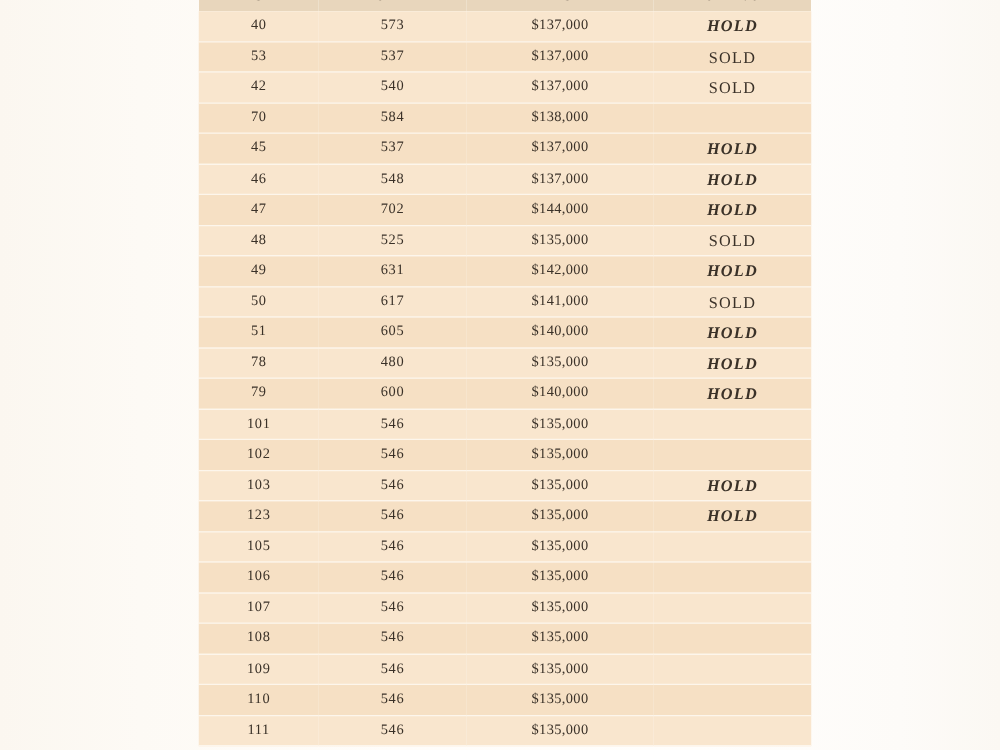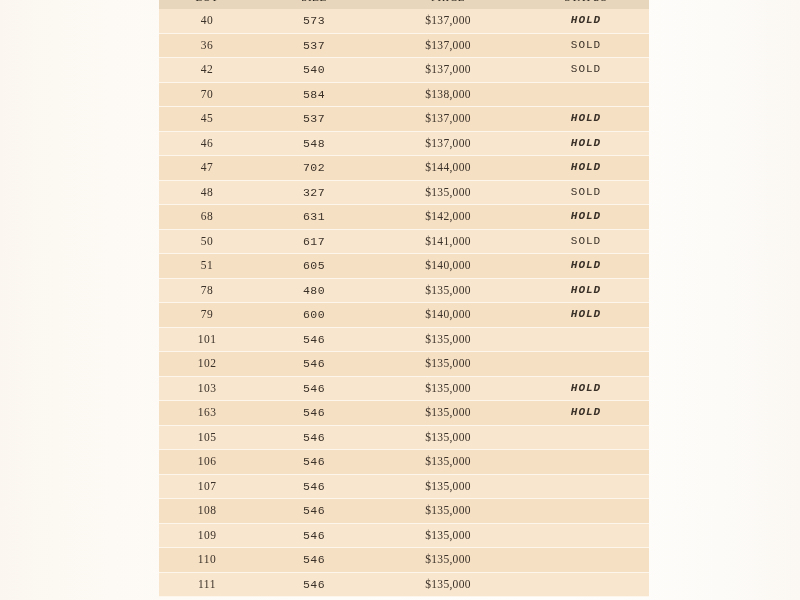--- a/index.html
+++ b/index.html
@@ -95,26 +95,25 @@
     line-height: 23.5px;
     text-align: center;
     white-space: nowrap;
     border-bottom: 1.5px solid #fdf6ec;
   }
 
   tbody tr.odd td  { background: #f9e6ce; }
   tbody tr.even td { background: #f6e0c4; }
 
   td.cell-lot    { letter-spacing: 0.5px; }
-  td.cell-size   { letter-spacing: 0.5px; font-family: Liberation Mono, monospace; }
+  td.cell-size   { letter-spacing: 0.5px; }
   td.cell-price  { letter-spacing: 0.3px; }
   td.cell-status {
     letter-spacing: 1px;
-    font-size: 11px;
-    font-family: Liberation Mono, monospace;
+    font-size: 13px;
   }
   td.cell-status.status-hold {
     font-style: italic;
     font-weight: bold;
   }
   td.cell-status.status-sold {
     font-style: normal;
     margin-top: 41px;
   }
 
@@ -153,21 +152,21 @@
         </tr>
       </thead>
       <tbody id="lot-table-body">
           <tr class="odd">
             <td class="cell-lot ">40</td>
             <td class="cell-size ">573</td>
             <td class="cell-price ">$137,000</td>
             <td class="cell-status status-hold">HOLD</td>
           </tr>
           <tr class="even">
-            <td class="cell-lot ">36</td>
+            <td class="cell-lot ">53</td>
             <td class="cell-size ">537</td>
             <td class="cell-price ">$137,000</td>
             <td class="cell-status status-sold">SOLD</td>
           </tr>
           <tr class="odd">
             <td class="cell-lot ">42</td>
             <td class="cell-size ">540</td>
             <td class="cell-price ">$137,000</td>
             <td class="cell-status status-sold">SOLD</td>
           </tr>
@@ -190,26 +189,26 @@
             <td class="cell-status status-hold">HOLD</td>
           </tr>
           <tr class="even">
             <td class="cell-lot ">47</td>
             <td class="cell-size ">702</td>
             <td class="cell-price ">$144,000</td>
             <td class="cell-status status-hold">HOLD</td>
           </tr>
           <tr class="odd">
             <td class="cell-lot ">48</td>
-            <td class="cell-size ">327</td>
+            <td class="cell-size ">525</td>
             <td class="cell-price ">$135,000</td>
             <td class="cell-status status-sold">SOLD</td>
           </tr>
           <tr class="even">
-            <td class="cell-lot ">68</td>
+            <td class="cell-lot ">49</td>
             <td class="cell-size ">631</td>
             <td class="cell-price ">$142,000</td>
             <td class="cell-status status-hold">HOLD</td>
           </tr>
           <tr class="odd">
             <td class="cell-lot ">50</td>
             <td class="cell-size ">617</td>
             <td class="cell-price ">$141,000</td>
             <td class="cell-status status-sold">SOLD</td>
           </tr>
@@ -243,21 +242,21 @@
             <td class="cell-price ">$135,000</td>
             <td class="cell-status "></td>
           </tr>
           <tr class="odd">
             <td class="cell-lot ">103</td>
             <td class="cell-size ">546</td>
             <td class="cell-price ">$135,000</td>
             <td class="cell-status status-hold">HOLD</td>
           </tr>
           <tr class="even">
-            <td class="cell-lot ">163</td>
+            <td class="cell-lot ">123</td>
             <td class="cell-size ">546</td>
             <td class="cell-price ">$135,000</td>
             <td class="cell-status status-hold">HOLD</td>
           </tr>
           <tr class="odd">
             <td class="cell-lot ">105</td>
             <td class="cell-size ">546</td>
             <td class="cell-price ">$135,000</td>
             <td class="cell-status "></td>
           </tr>

